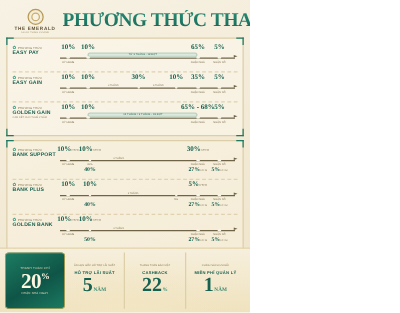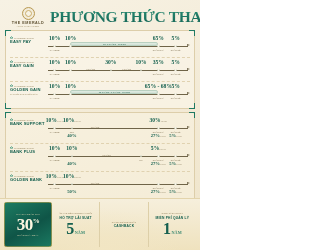--- a/index.html
+++ b/index.html
@@ -427,36 +427,40 @@
             <div class="below" style="left: 90%;"><span>7%</span><span class="small">GTCH</span></div>
           </div>
         </div>
       </div>
     </div>
 
   <div class="footer">
     <div class="seal">
       <div class="seal-top">THANH TOÁN CHỈ</div>
       <div class="seal-big">
-        <span>30</span><sup>%</sup>
+        <span>20</span><sup>%</sup>
       </div>
       <div class="seal-bot">NHẬN NHÀ NGAY</div>
     </div>
     <div class="stats" id="stats-host">
         <div class="stat">
           <div class="stat-cap">ÂN HẠN GỐC HỖ TRỢ LÃI SUẤT</div>
           <div class="stat-title">HỖ TRỢ LÃI SUẤT</div>
           <div class="stat-val">
             <span>5</span>
             <span class="stat-unit">NĂM</span>
           </div>
         </div>
         <div class="stat">
           <div class="stat-cap">THANH TOÁN BẢO MẬT</div>
           <div class="stat-title">CASHBACK</div>
+          <div class="stat-val">
+            <span>22</span>
+            <span class="stat-unit">%</span>
+          </div>
         </div>
         <div class="stat">
           <div class="stat-cap">CHÍNH SÁCH ƯU ĐÃI</div>
           <div class="stat-title">MIỄN PHÍ QUẢN LÝ</div>
           <div class="stat-val">
             <span>1</span>
             <span class="stat-unit">NĂM</span>
           </div>
         </div>
       </div>

